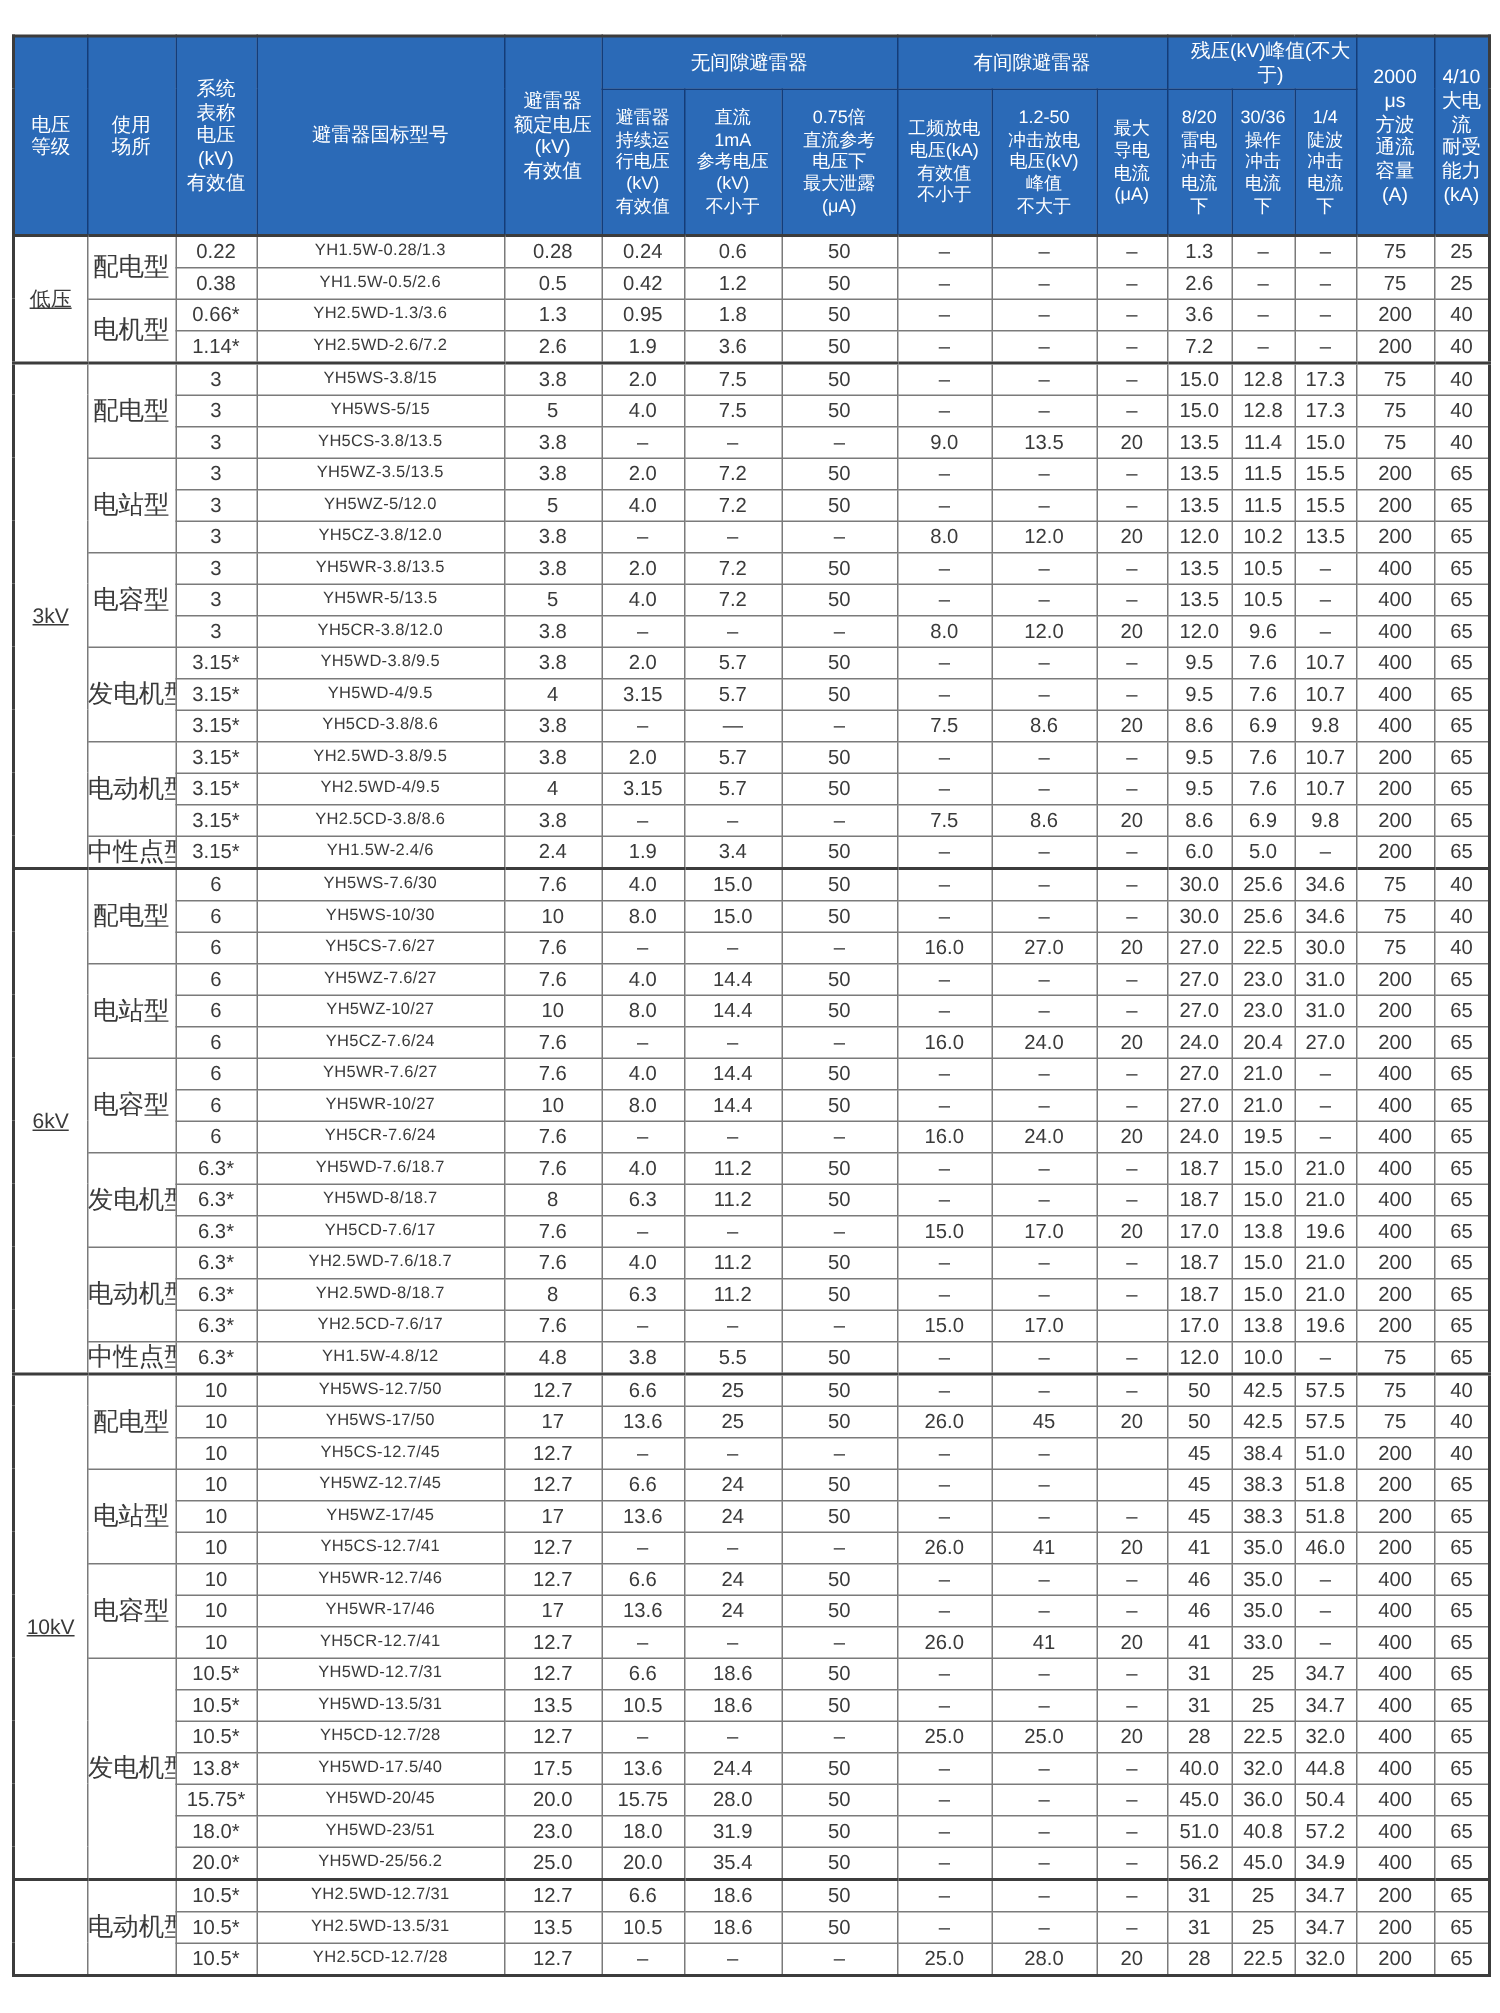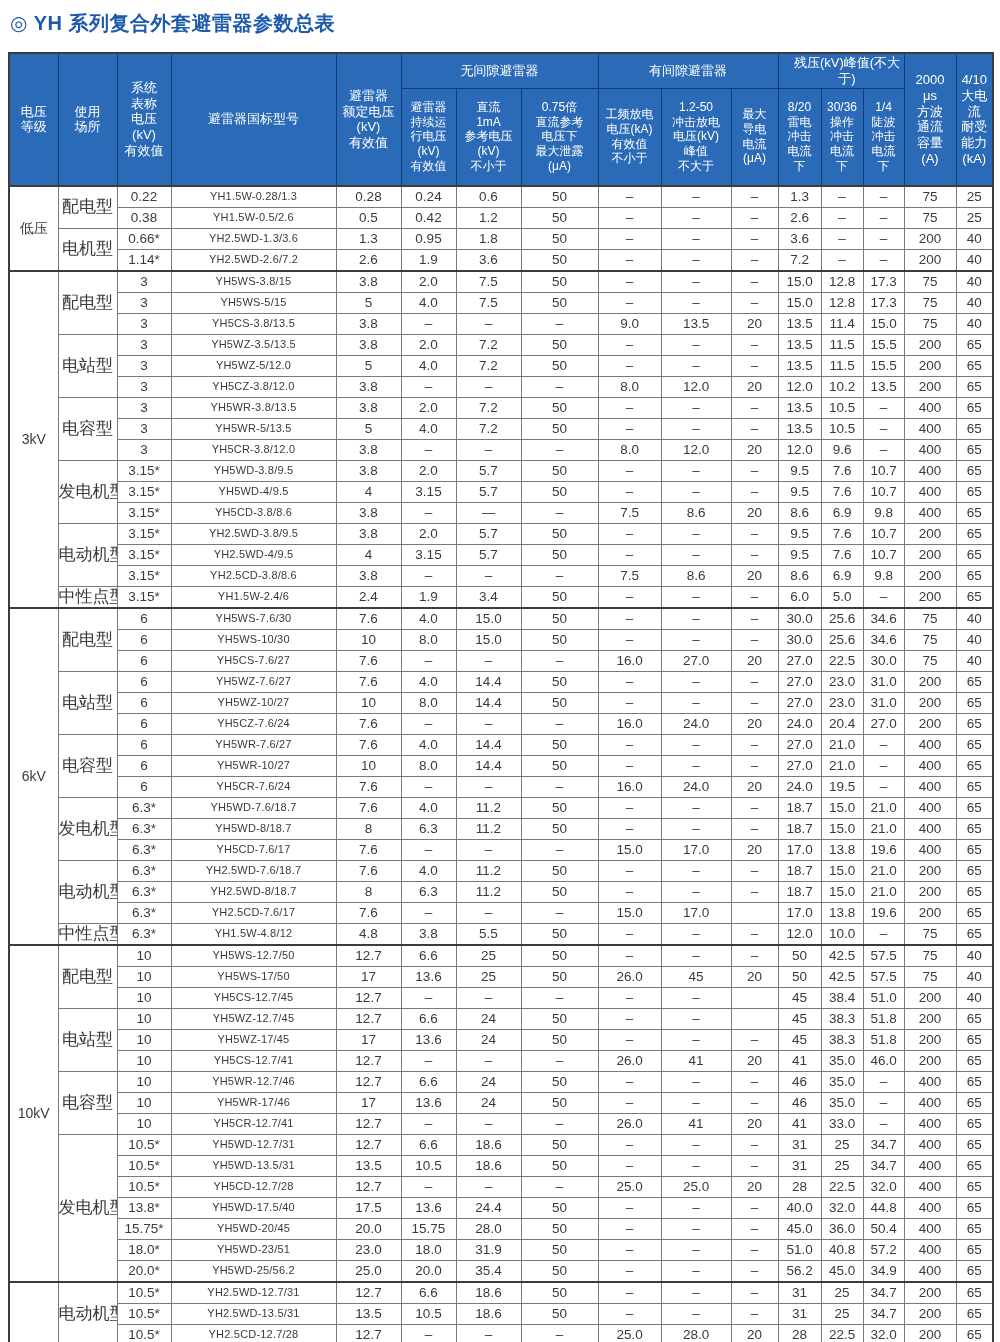--- a/index.html
+++ b/index.html
@@ -43,29 +43,28 @@
     vertical-align:middle;
     color:var(--text-color,#3a3a3a);
     font-size:13.5px;
     height:20px;
     padding:0;
     line-height:1.05;
     overflow:hidden;
     white-space:nowrap;
   }
   tr.section-start td { border-top:2px solid var(--section-border,#3c3c3c); }
-  td.level-cell { font-size:14px; }
+  td.level-cell { font-size:14px;text-decoration:underline; }
   td.place-cell { font-size:17px; }
   td.model-cell { font-size:11px; letter-spacing:0.2px; }
 </style>
 </head>
 <body>
 
 <div class="page">
-  <div class="title">◎ YH 系列复合外套避雷器参数总表</div>
 
   <table class="params">
     <colgroup>
       <col style="width:49px">
         <col style="width:59px">
         <col style="width:54px">
       <col style="width:165px">
         <col style="width:65px">
         <col style="width:55px">
       <col style="width:65px">

